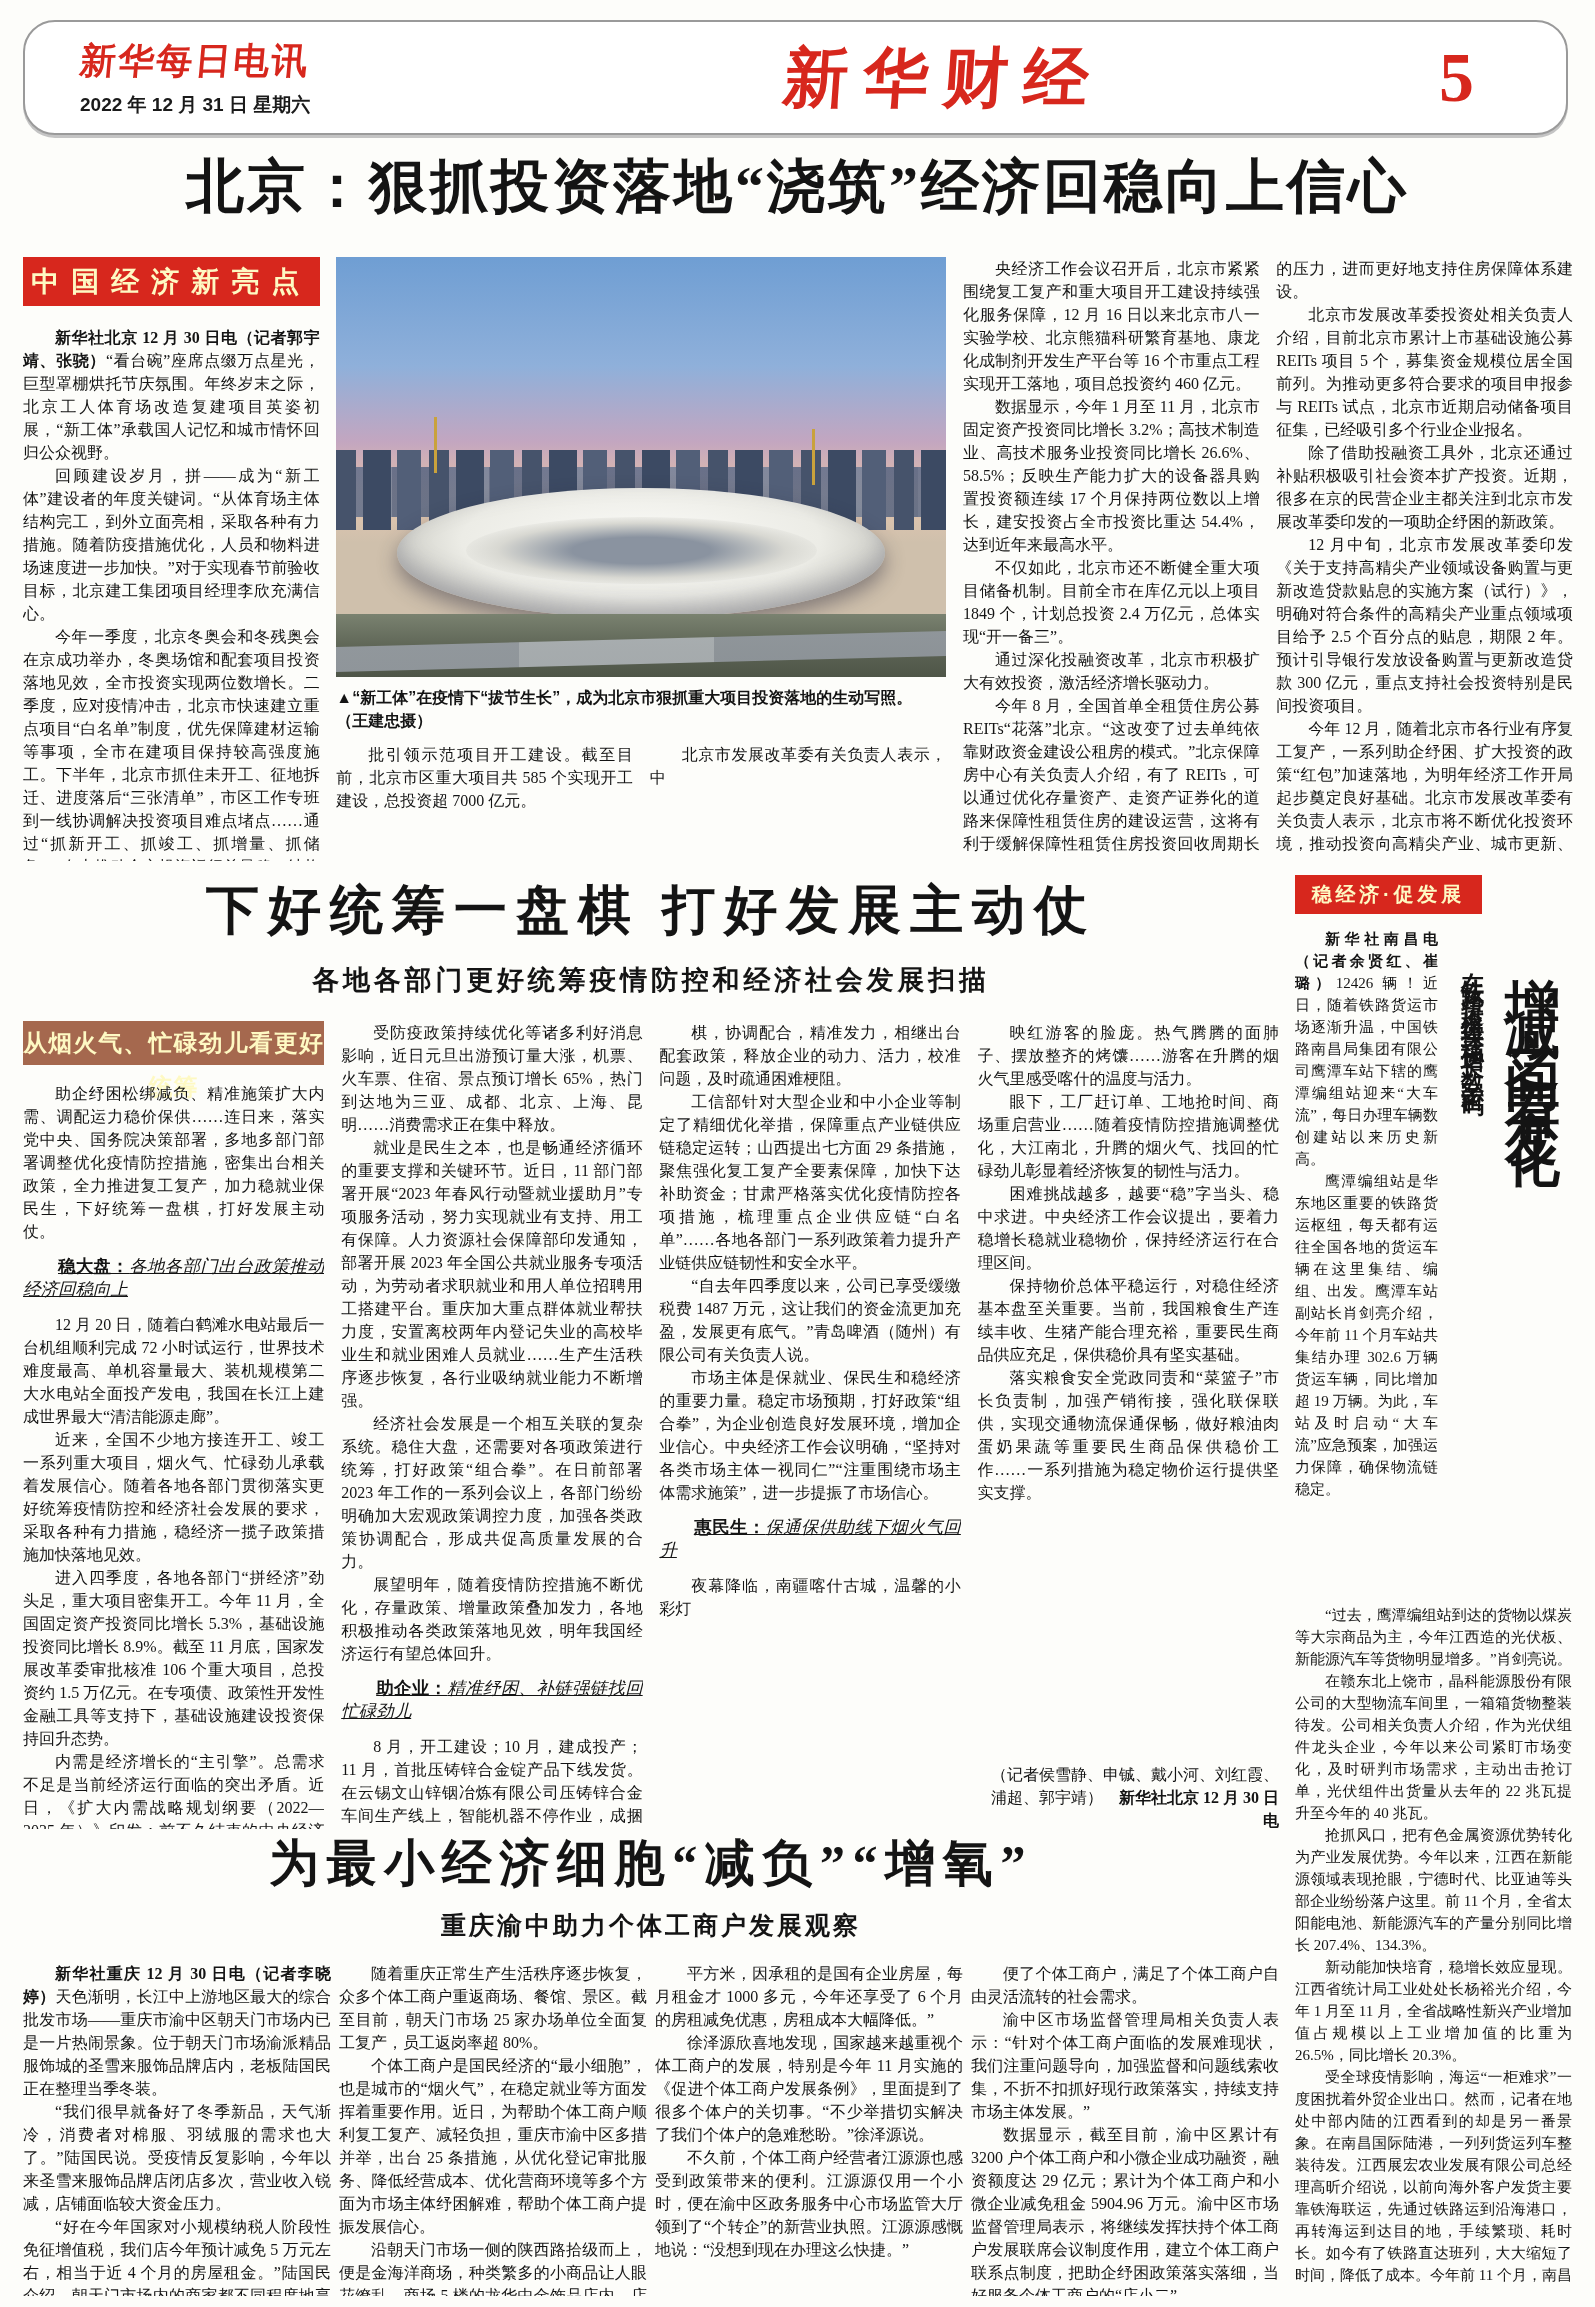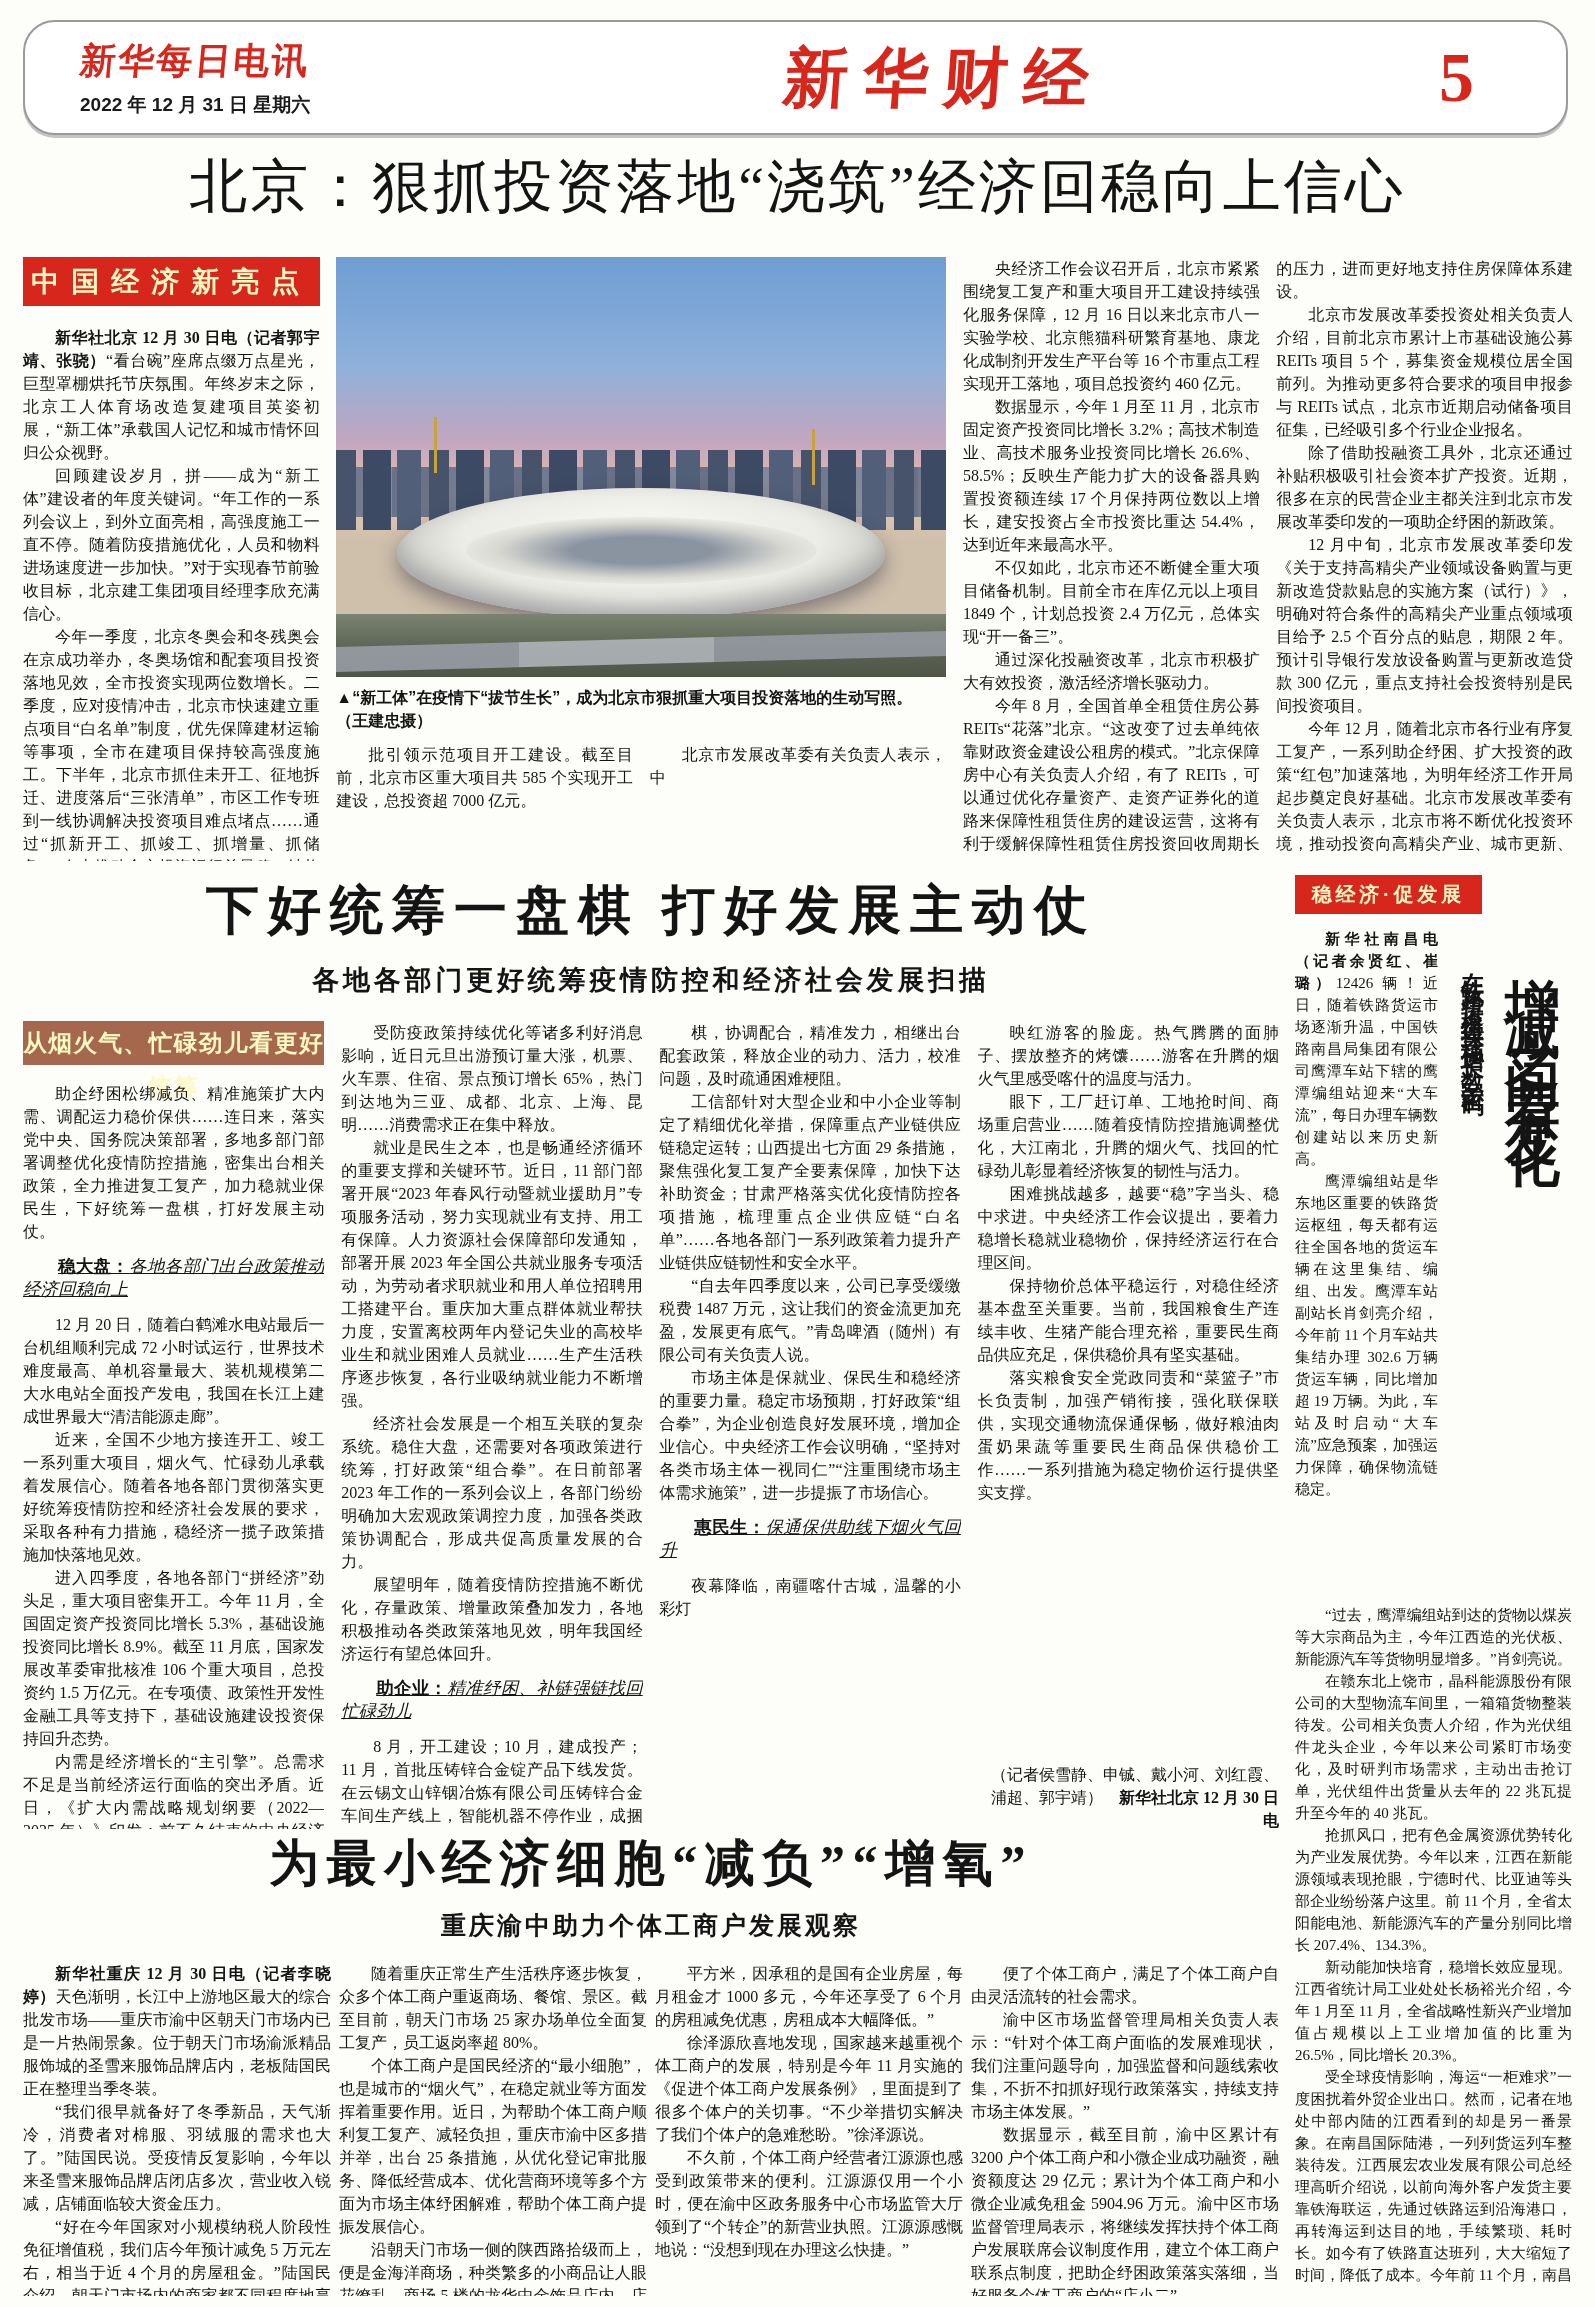--- a/index.html
+++ b/index.html
@@ -12,21 +12,21 @@
             display:flex;align-items:center;box-shadow:0 3px 0 #c4c4c4;}
   .mh-left{margin-left:55px;width:396px;}
   .mh-title{color:#d7271d;font-size:36px;font-weight:bold;letter-spacing:2.3px;transform:skewX(-5deg);}
   .mh-date{font-family:"Liberation Sans",sans-serif;font-size:19px;font-weight:bold;margin-top:6px;color:#1a1a1a;}
   .mh-center{flex:1;text-align:center;color:#d7271d;font-size:65px;font-weight:bold;
              letter-spacing:15px;transform:skewX(-4deg);}
   .mh-page-no{margin-right:64px;color:#d7271d;font-size:70px;font-weight:bold;width:91px;text-align:center;}
 
   
   .lead-headline{position:absolute;left:0;top:148px;width:100%;margin:0;text-align:center;
-                 font-size:58px;font-weight:normal;letter-spacing:3px;}
+                 font-size:58px;font-weight:bold;letter-spacing:3px;}
   .mid-headline{margin:0 0 15px;text-align:center;font-size:53px;font-weight:bold;letter-spacing:9px;}
   .mid-subtitle{text-align:center;font-family:"Liberation Sans",sans-serif;font-weight:bold;
                 font-size:27px;letter-spacing:3.8px;margin-bottom:23px;}
   .bot-headline{margin:0 0 12px;text-align:center;font-size:50px;font-weight:bold;letter-spacing:7.6px;}
   .bot-subtitle{text-align:center;font-family:"Liberation Sans",sans-serif;font-weight:bold;
                 font-size:25px;letter-spacing:3px;margin-bottom:20px;}
 
   
   .kicker{font-family:"Liberation Sans",sans-serif;color:#fef9c3;font-weight:bold;text-align:center;}
   .kicker.red-big{background:#d7271d;height:49px;line-height:49px;font-size:28px;letter-spacing:12px;margin-bottom:20px;}
@@ -109,21 +109,21 @@
     <div class="mh-page-no">5</div>
   </header>
 
   <h1 class="lead-headline">北京：狠抓投资落地“浇筑”经济回稳向上信心</h1>
 
   <section class="top-article">
     <div class="ta-col1">
       <div class="kicker red-big">中国经济新亮点</div>
       <div class="flow">
           <p class="lede"><b>新华社北京 12 月 30 日电（记者郭宇靖、张骁）</b>“看台碗”座席点缀万点星光，巨型罩棚烘托节庆氛围。年终岁末之际，北京工人体育场改造复建项目英姿初展，“新工体”承载国人记忆和城市情怀回归公众视野。</p>
-          <p>回顾建设岁月，拼——成为“新工体”建设者的年度关键词。“年工作的一系列会议上，到外立面亮相，高强度施工一直不停。随着防疫措施优化，人员和物料进场速度进一步加快。”对于实现春节前验收目标，北京建工集团项目经理李欣充满信心。</p>
+          <p>回顾建设岁月，拼——成为“新工体”建设者的年度关键词。“从体育场主体结构完工，到外立面亮相，采取各种有力措施。随着防疫措施优化，人员和物料进场速度进一步加快。”对于实现春节前验收目标，北京建工集团项目经理李欣充满信心。</p>
           <p>今年一季度，北京冬奥会和冬残奥会在京成功举办，冬奥场馆和配套项目投资落地见效，全市投资实现两位数增长。二季度，应对疫情冲击，北京市快速建立重点项目“白名单”制度，优先保障建材运输等事项，全市在建项目保持较高强度施工。下半年，北京市抓住未开工、征地拆迁、进度落后“三张清单”，市区工作专班到一线协调解决投资项目难点堵点……通过“抓新开工、抓竣工、抓增量、抓储备”，有力推动全市投资运行总量稳、结构优、效益好。</p>
         </div>
     </div>
 
     <div class="photo-zone">
       <div class="photo">
         <div class="ph-far"></div>
         <div class="ph-near"></div>
         <div class="ph-crane1"></div>
         <div class="ph-crane2"></div>

